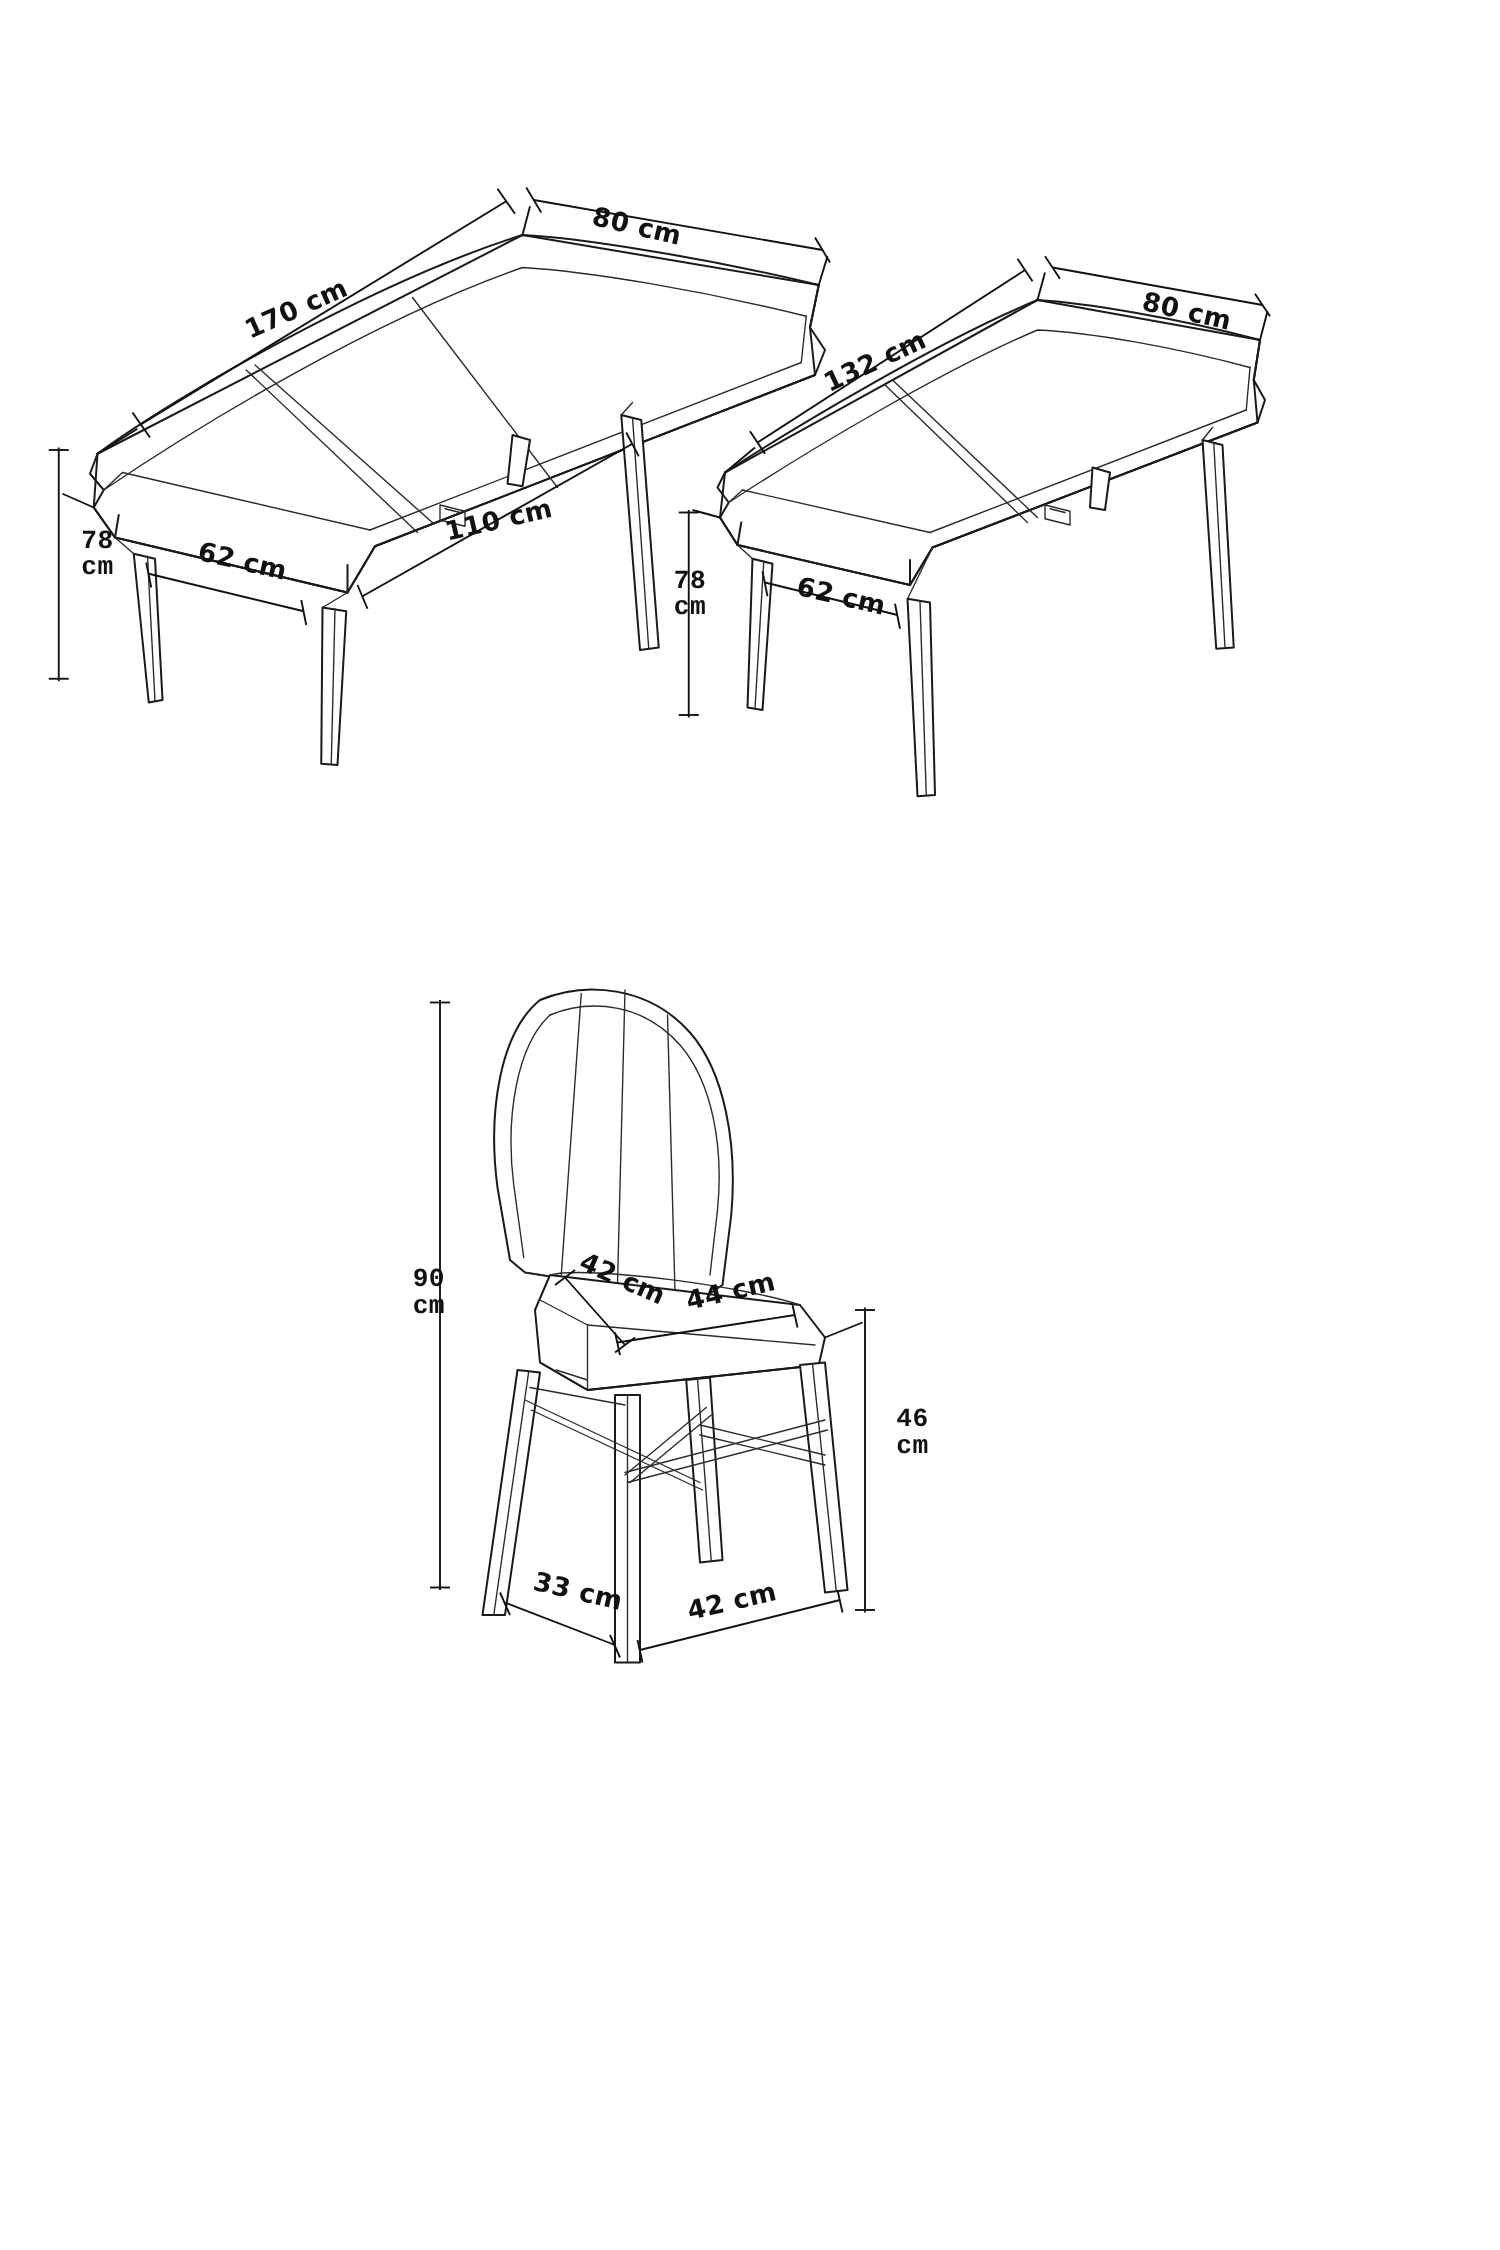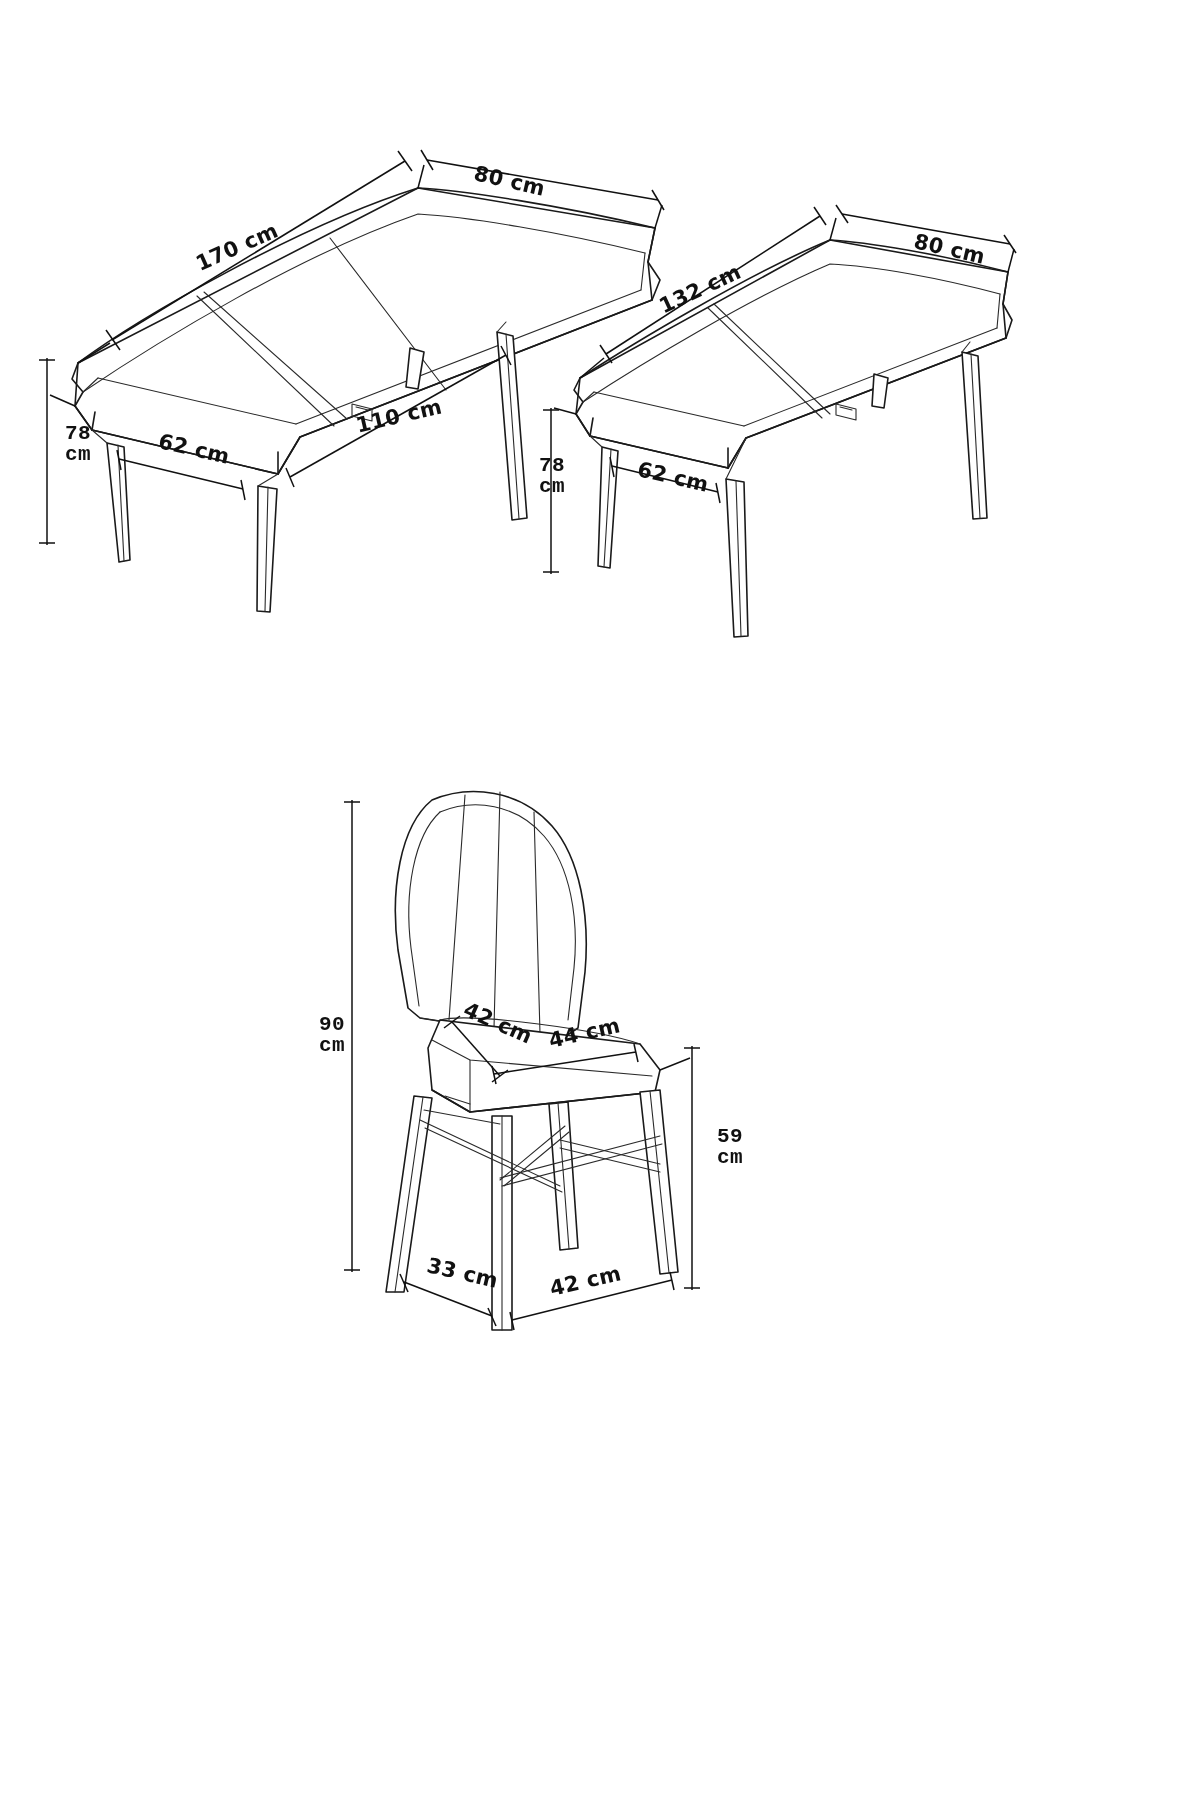--- a/index.html
+++ b/index.html
@@ -288,24 +288,24 @@
 
   <div class="dimlabel rot-b" style="left:645px; top:278px; width:110px;">132 cm</div>
 
   <div class="dimlabel rot-e" style="left:902px; top:238px; width:95px;">80 cm</div>
 
   <div class="dimlabel stack" style="left:528px; top:455px; width:48px;">78
 cm</div>
 
   <div class="dimlabel rot-e" style="left:623px; top:466px; width:100px;">62 cm</div>
 
-  <div class="dimlabel stack" style="left:308px; top:1014px; width:48px;">90
+  <div class="dimlabel stack" style="left:308px; top:1014px; width:48px;text-align:right;">90
 cm</div>
 
-  <div class="dimlabel stack" style="left:706px; top:1126px; width:48px;">59
+  <div class="dimlabel stack" style="left:706px; top:1126px; width:48px;">46
 cm</div>
 
   <div class="dimlabel rot-c" style="left:452px; top:1012px; width:92px;">42 cm</div>
 
   <div class="dimlabel rot-d" style="left:537px; top:1022px; width:95px;">44 cm</div>
 
   <div class="dimlabel rot-e" style="left:415px; top:1262px; width:95px;">33 cm</div>
 
   <div class="dimlabel rot-d" style="left:538px; top:1270px; width:95px;">42 cm</div>
 

